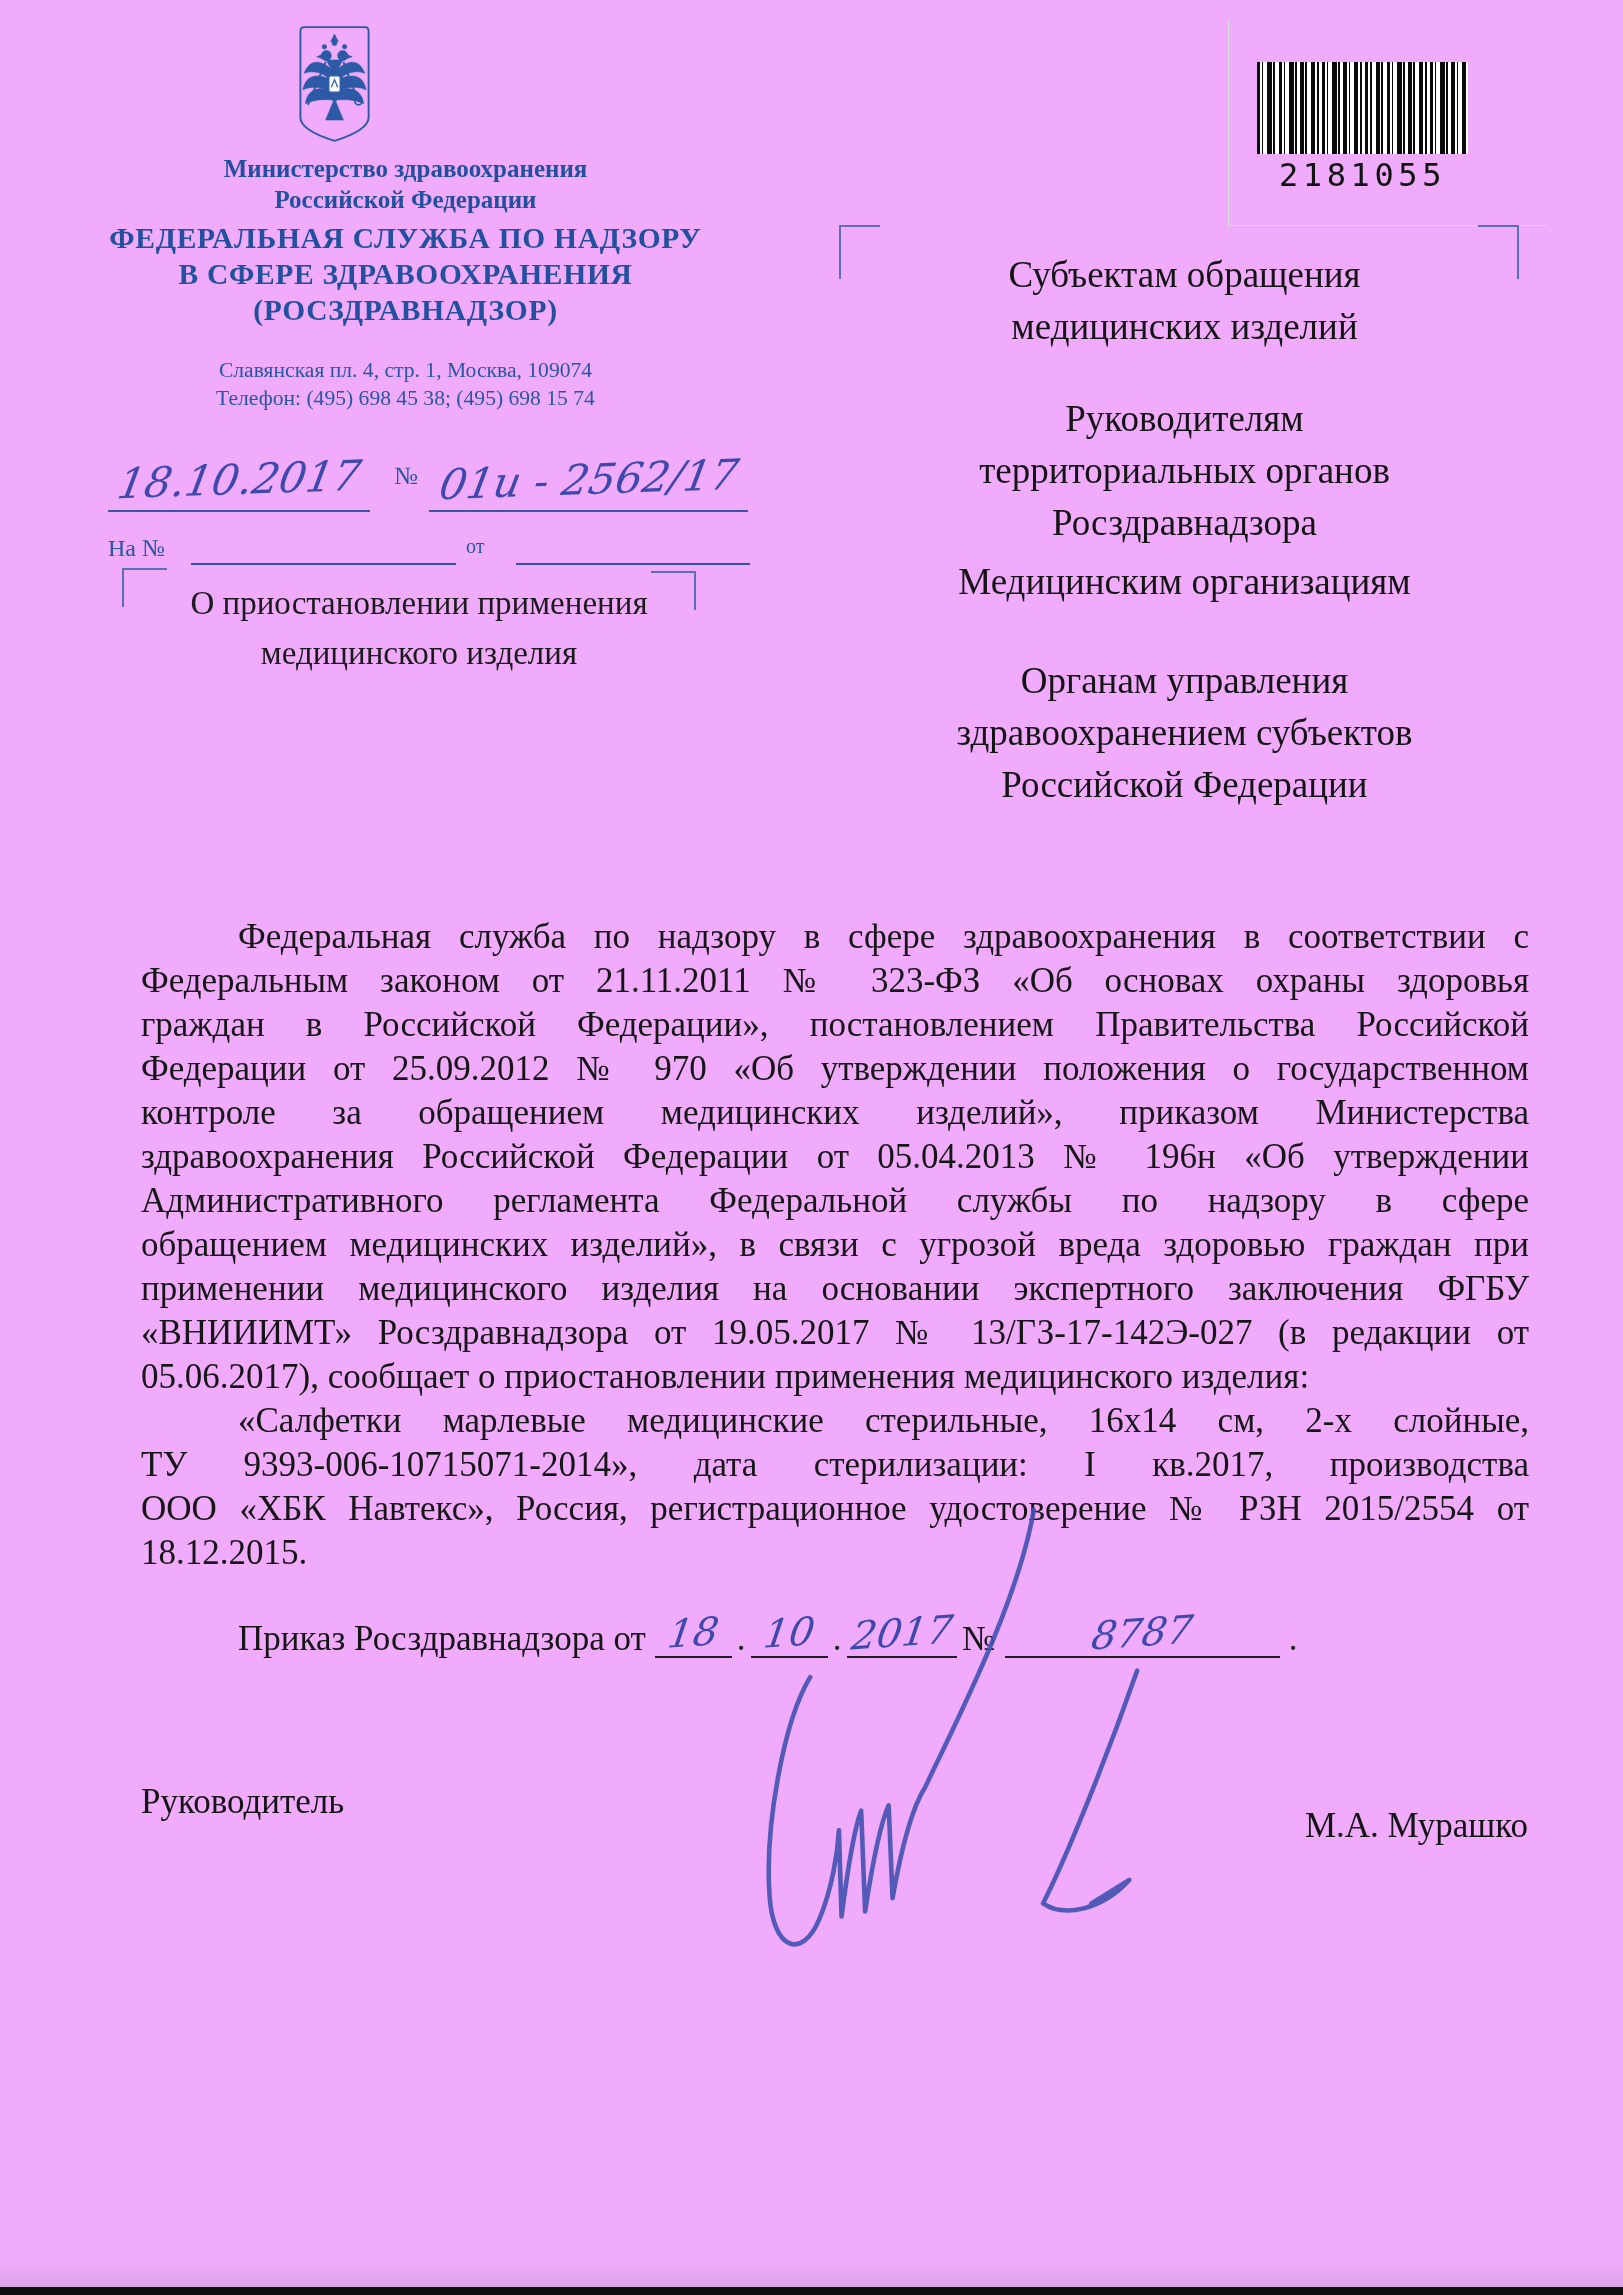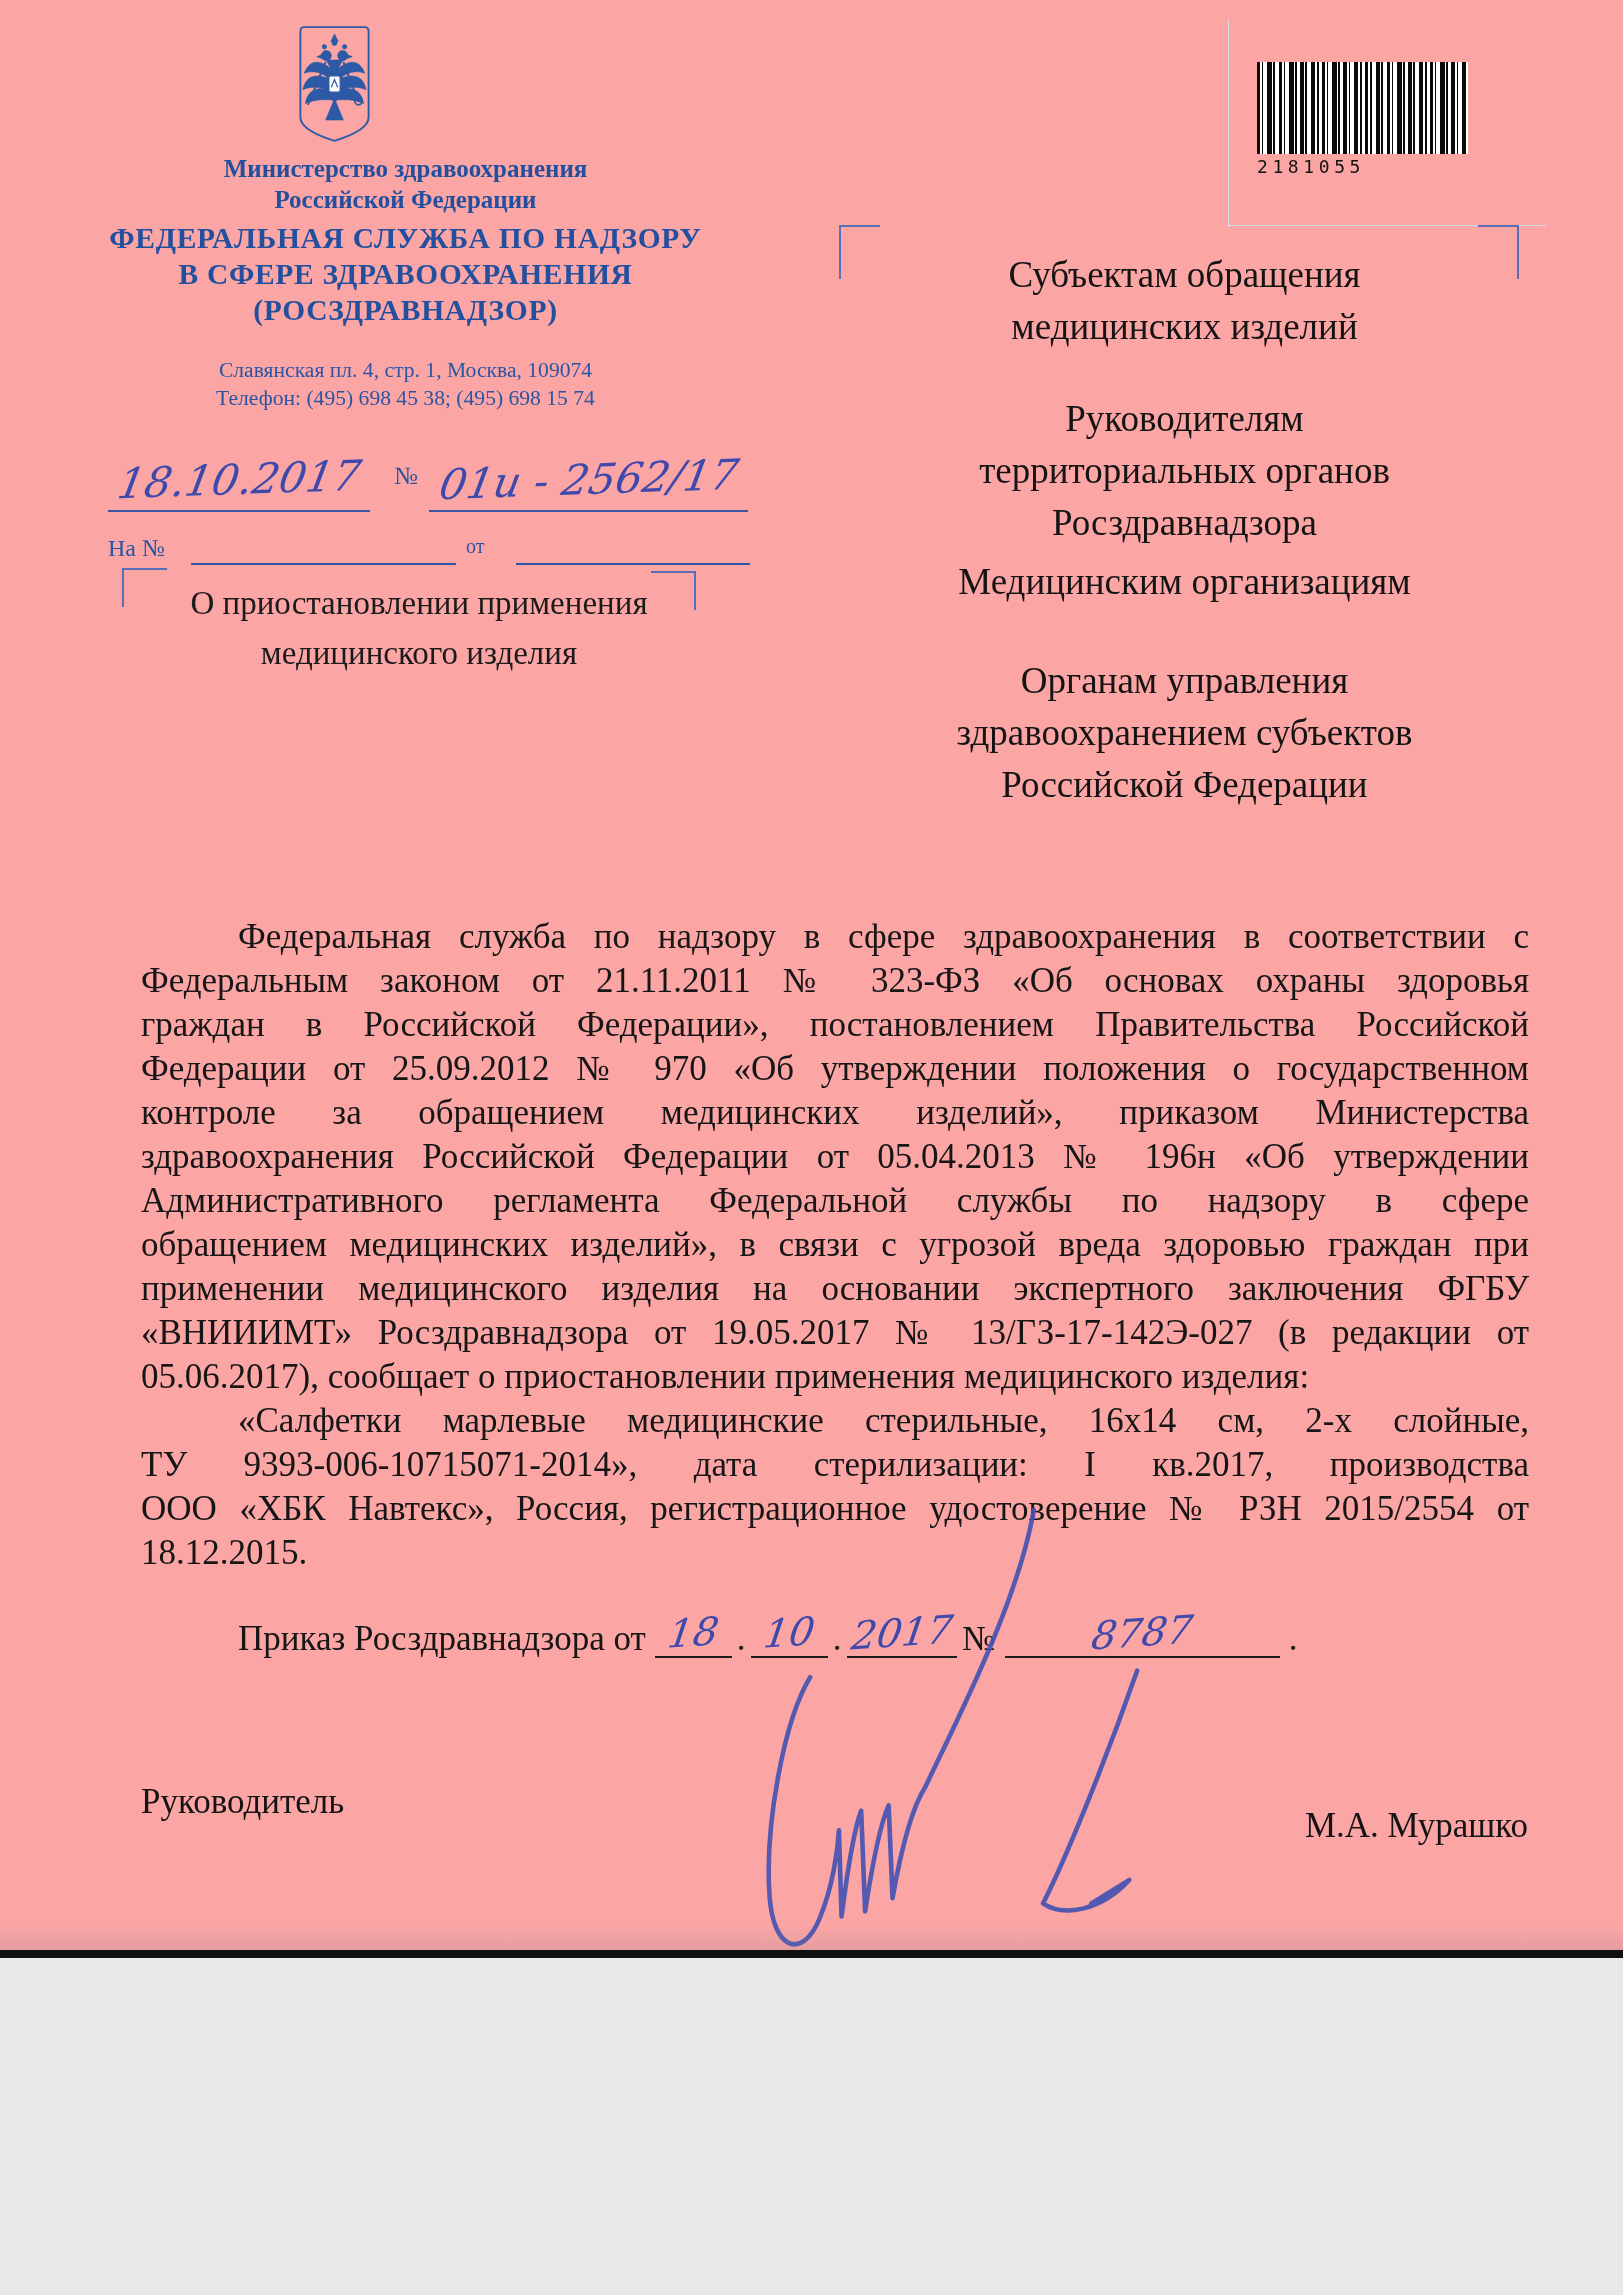--- a/index.html
+++ b/index.html
@@ -1,18 +1,18 @@
 <!DOCTYPE html>
 <html style="font-size:10.5px"><head>
 <meta charset="utf-8">
 <style>
   html,body { margin:0; padding:0; background:#e8e8e8; }
   .page {
-    position:relative; width:1624px; height:1958px;
-    background:#fca5a5; overflow:hidden;
+    position:relative; width:1624px; height:2295px;
+    background:#f0abfc; overflow:hidden;
     font-family:"Liberation Serif", serif; color:#1b1b1b;
   }
   .emblem { position:absolute; left:296px; top:23.6px; width:77px; height:120px; }
   .ministry {
     position:absolute; left:75px; top:153px; width:661px;
     font-weight:bold; color:#23509e; font-size:25px; line-height:31px;
     text-align:center; white-space:pre-line;
   }
   .service {
     position:absolute; left:75px; top:220px; width:661px;
@@ -64,22 +64,22 @@
   
   .barcode {
     position:absolute; left:1257px; top:62px; width:211px; height:92px;
     background:repeating-linear-gradient(90deg,
       #0a0a0a 0 3.3px,  #fff 3.3px 5.2px,
       #0a0a0a 5.2px 6.5px, #fff 6.5px 10.5px,
       #0a0a0a 10.5px 15px, #fff 15px 16.4px,
       #0a0a0a 16.4px 18.3px, #fff 18.3px 21.6px);
   }
   .barcode-num {
-    position:absolute; left:1257px; top:156px; width:211px; text-align:left;
-    font-family:"DejaVu Sans Mono", monospace; font-size:18px; letter-spacing:4.6px; color:#111;
+    position:absolute; left:1257px; top:156px; width:211px; text-align:center;
+    font-family:"DejaVu Sans Mono", monospace; font-size:32px; letter-spacing:4.6px; color:#111;
   }
 
   
   .rcpt {
     position:absolute; left:857px; width:655px; text-align:center;
     font-size:37px; line-height:52px; white-space:pre-line; color:#141414;
   }
   .r1 { top:249px; } .r2 { top:393px; } .r3 { top:556px; } .r4 { top:655px; }
 
   

